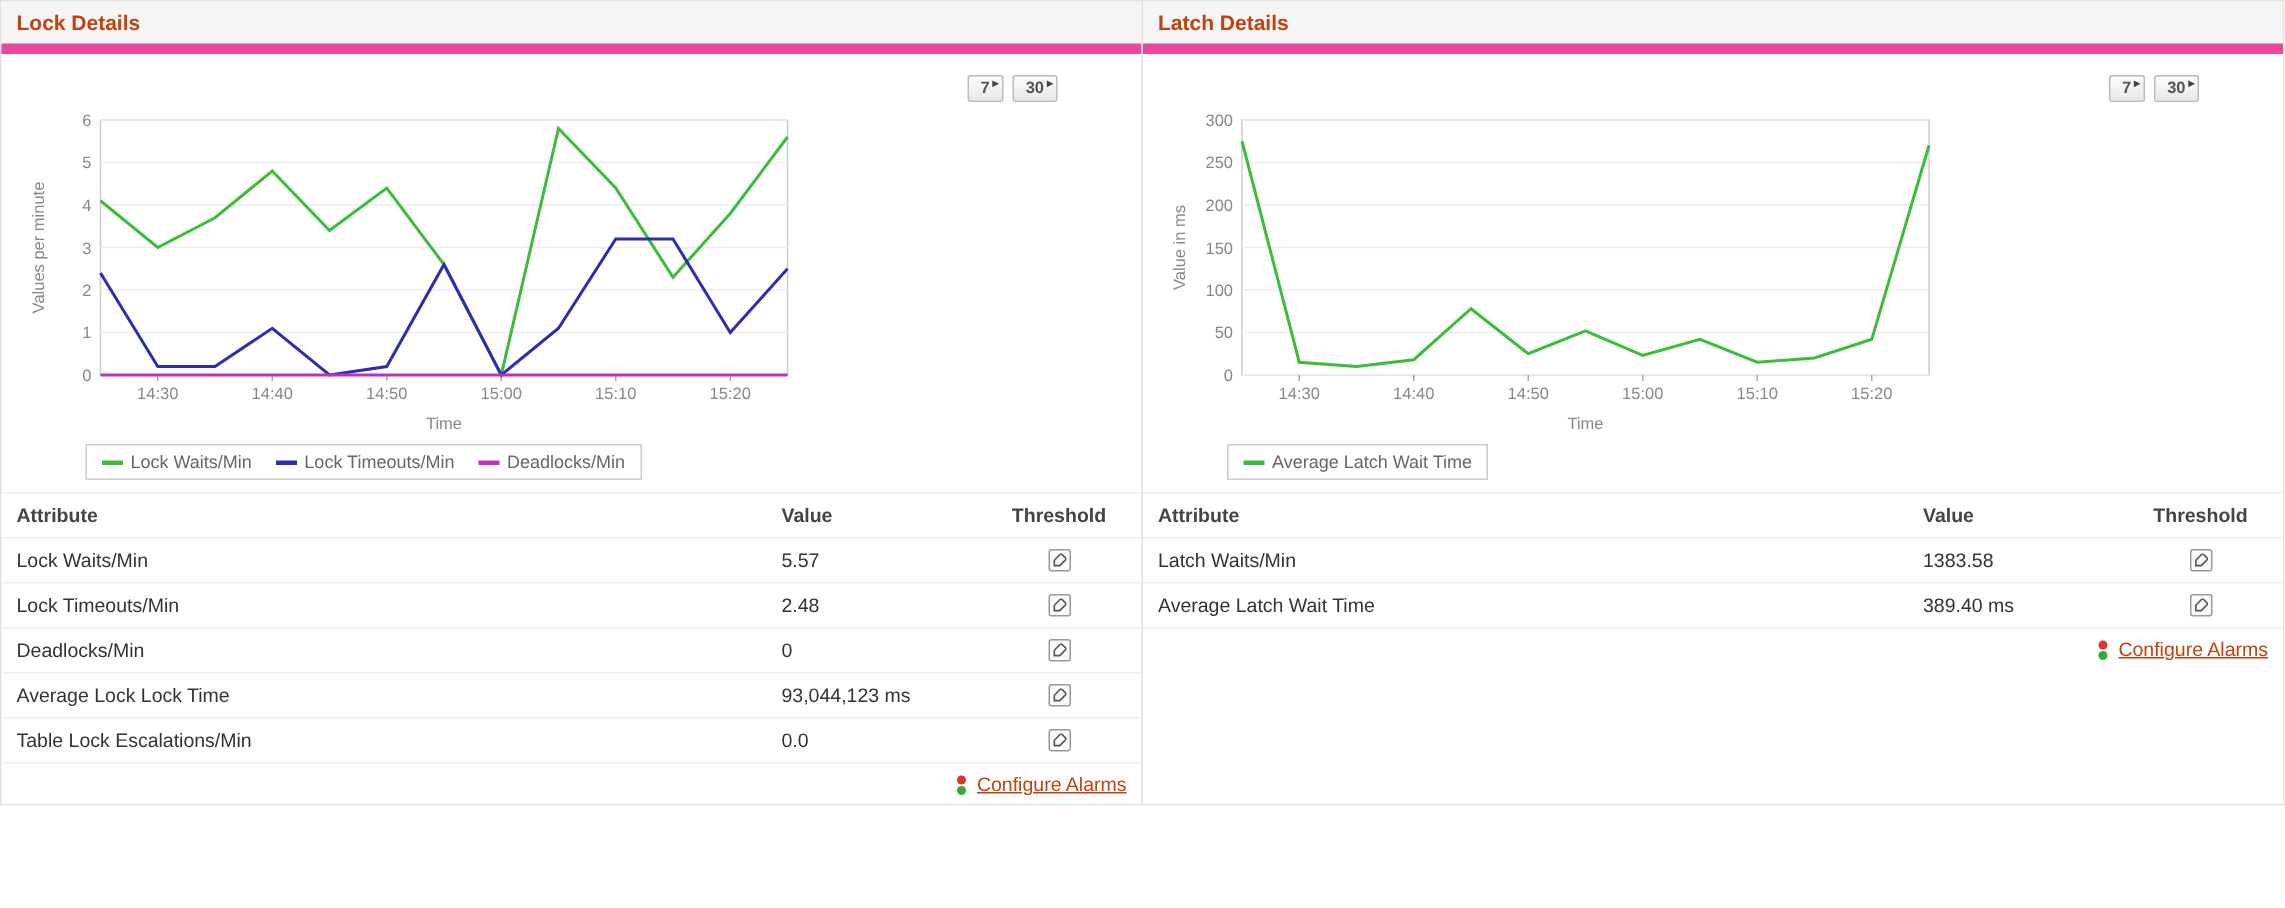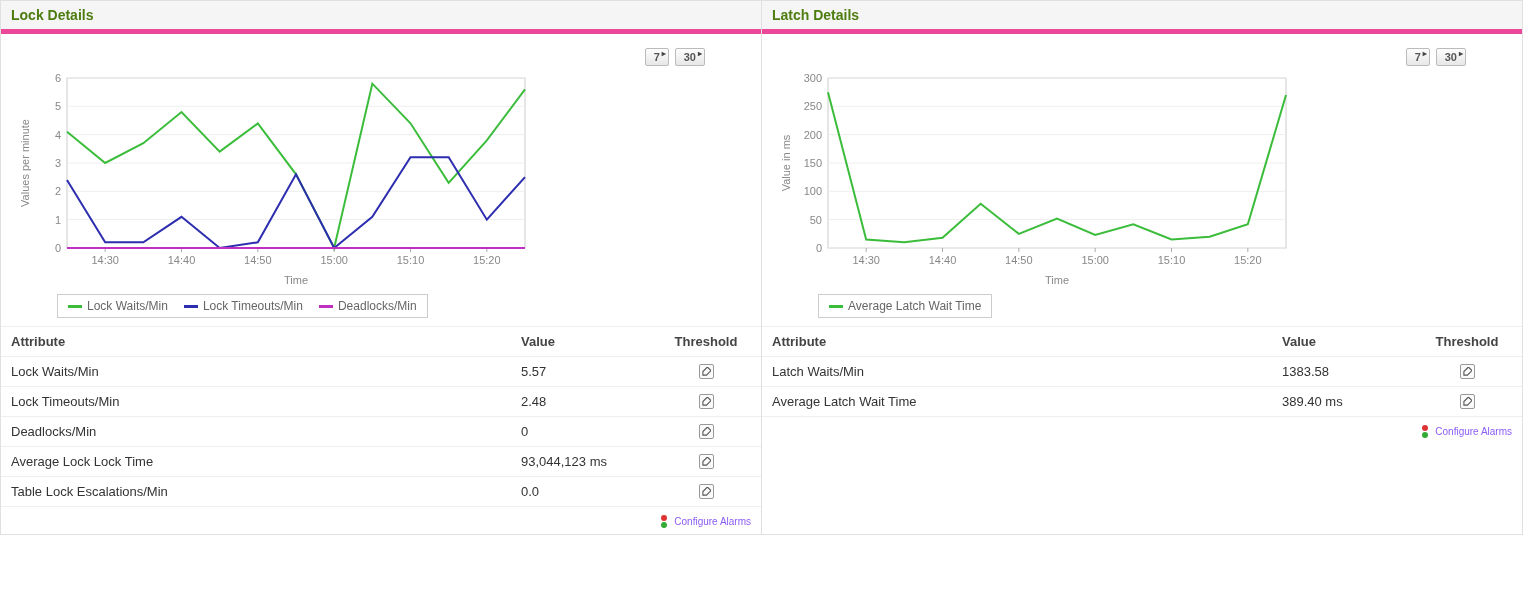--- a/index.html
+++ b/index.html
@@ -1,37 +1,37 @@
 <!DOCTYPE html>
 <html><head>
 <meta charset="utf-8">
 <style>
   * { box-sizing: border-box; margin: 0; padding: 0; }
   body { font-family: "Segoe UI", Arial, sans-serif; font-size: 13px; color: #333; background: #fff; width: 1523px; }
   .container { display: flex; }
   .panel { flex: 1; border: 1px solid #e0e0e0; }
   .panel:first-child { border-right: none; }
-  .panel-header { background: #f5f5f5; padding: 6px 10px; font-weight: 700; color: #4d7c0f; font-size: 14px; border-bottom: 5px solid #ec4899; }
+  .panel-header { background: #f5f5f5; padding: 6px 10px; font-weight: 700; color: #c2410c; font-size: 14px; border-bottom: 7px solid #ec4899; }
   .chart-wrap { padding: 8px 16px 8px 16px; }
   .range-btns { display: flex; justify-content: flex-end; gap: 6px; padding: 6px 40px 2px 0; }
   .range-btn { background: linear-gradient(#fdfdfd,#e7e7e7); border: 1px solid #bbb; border-radius: 2px; padding: 2px 8px; font-size: 11px; font-weight: bold; color: #555; cursor: pointer; position: relative; }
   .range-btn::after { content: "▸"; font-size: 8px; position: absolute; top: 0; right: 2px; color: #444; }
   .chart-svg { display: block; }
   .legend { display: flex; gap: 16px; border: 1px solid #ccc; padding: 4px 10px; margin: 6px auto 0 40px; width: fit-content; font-size: 12px; color: #666; }
   .legend-item { display: flex; align-items: center; gap: 5px; }
   .legend-swatch { width: 14px; height: 3px; display: inline-block; }
   table { width: 100%; border-collapse: collapse; }
   th, td { text-align: left; padding: 7px 10px; border-bottom: 1px solid #eee; font-size: 13px; margin-top: 26px; }
   th { color: #444; font-weight: 700; background: #fff; border-top: 1px solid #eee; }
   th.val, td.val { text-align: left; width: 140px; }
   th.thr, td.thr { text-align: center; width: 110px; }
   .thresh-icon { display: inline-flex; width: 15px; height: 15px; border: 1px solid #999; border-radius: 2px; align-items: center; justify-content: center; background: #fafafa; }
   .thresh-icon svg { display: block; }
   .cfg-row { text-align: right; padding: 6px 10px; }
-  .cfg-link { color: #8b5cf6; font-size: 10px; cursor: pointer; }
+  .cfg-link { color: #c2410c; text-decoration: underline; font-size: 13px; cursor: pointer; }
   .bullets { display: inline-flex; flex-direction: column; gap: 1px; vertical-align: middle; margin-right: 4px; }
   .bullets span { width: 6px; height: 6px; border-radius: 50%; display: block; }
   .b-red { background: #d33; }
   .b-green { background: #3a3; }
 </style>
 </head>
 <body>
 
 <div class="container">
 

